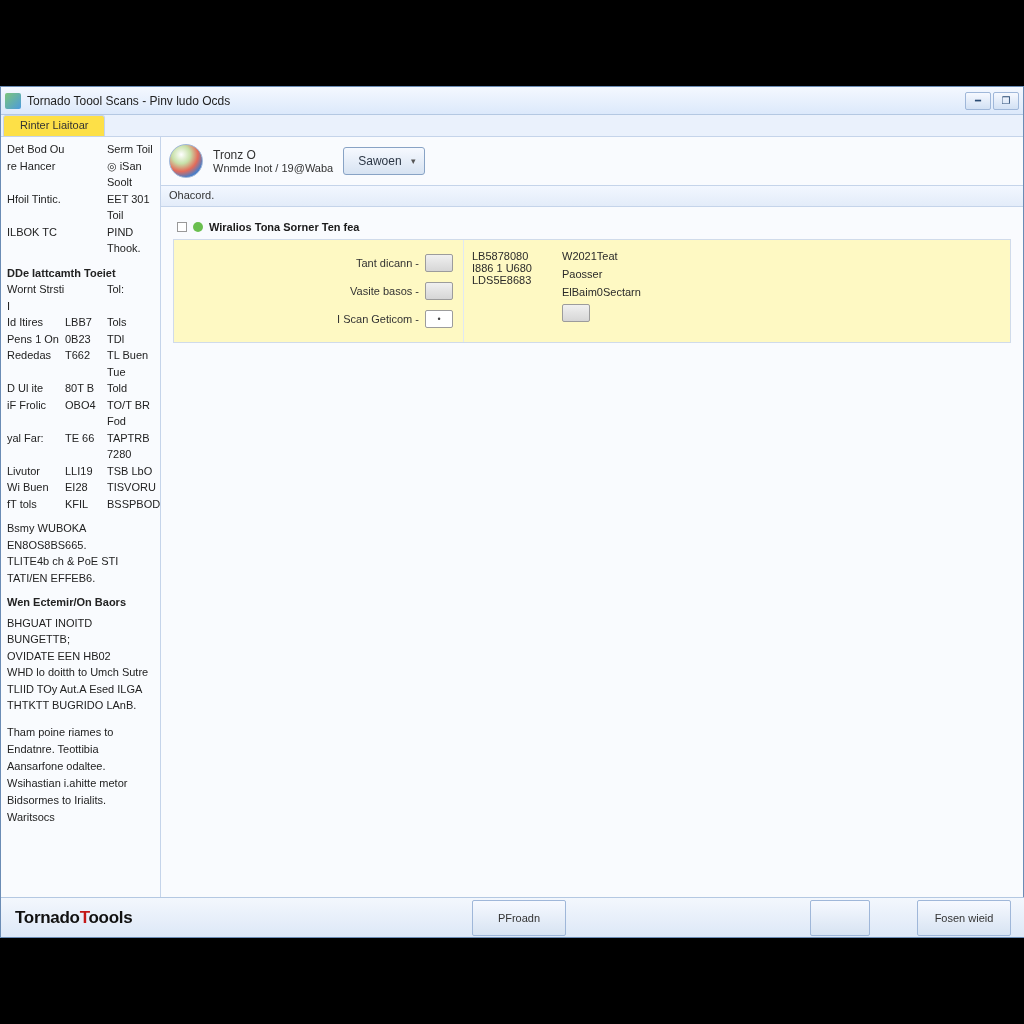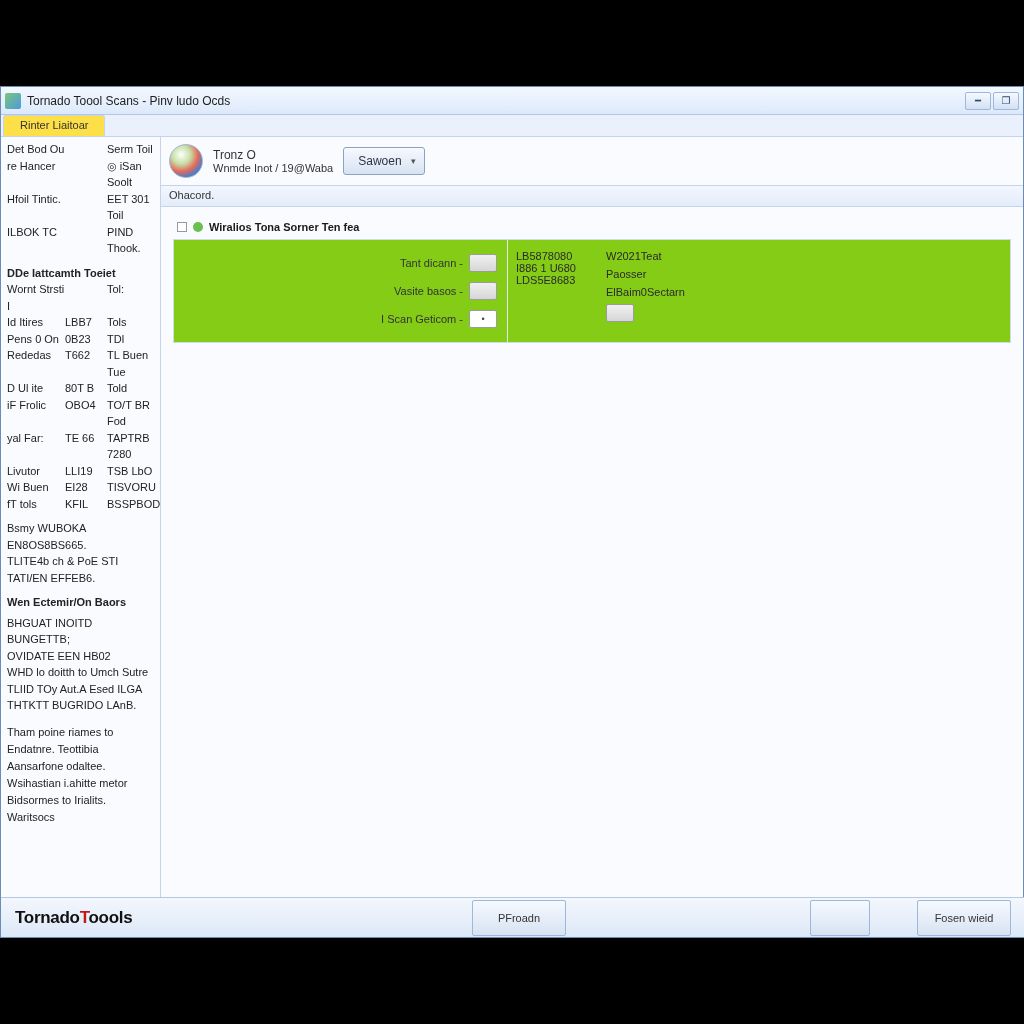--- a/index.html
+++ b/index.html
@@ -120,23 +120,22 @@
 .content { padding: 8px 12px; }
 .panel-title {
   font-weight: bold; font-size: 11px; color: #1a1a1a;
   padding: 6px 4px;
   display: flex; align-items: center; gap: 6px;
 }
 .panel-title .dot { width: 10px; height: 10px; background: #6abf4f; border-radius: 50%; }
 .panel-title .sq { width: 10px; height: 10px; border: 1px solid #999; background: #fff; }
 .panel {
   border: 1px solid #d0dbea;
-  background: #84cc16;
-  display: flex;
-  padding-left: 44px;
+  background: #fef9c3;
+  display: flex;
 }
 .panel .left { width: 290px; border-right: 1px solid #e1e8f2; padding: 8px 10px; }
 .form-row {
   display: flex; align-items: center;
   height: 26px; margin: 2px 0;
 }
 .form-row label { flex: 1; text-align: right; padding-right: 6px; color: #333; font-size: 11px; }
 .form-row label::after { content: " -"; }
 .mini-field {
   width: 28px; height: 18px;
@@ -222,21 +221,21 @@
             <span class="c1">Wornt Strsti I</span>
             <span class="c2"></span>
             <span class="c3">Tol:</span>
           </div>
           <div class="row">
             <span class="c1">Id Itires</span>
             <span class="c2">LBB7</span>
             <span class="c3">Tols</span>
           </div>
           <div class="row">
-            <span class="c1">Pens 0 On</span>
+            <span class="c1">Pens 1 On</span>
             <span class="c2">0B23</span>
             <span class="c3">TDl</span>
           </div>
           <div class="row">
             <span class="c1">Rededas</span>
             <span class="c2">T662</span>
             <span class="c3">TL Buen Tue</span>
           </div>
           <div class="row">
             <span class="c1">D Ul ite</span>

